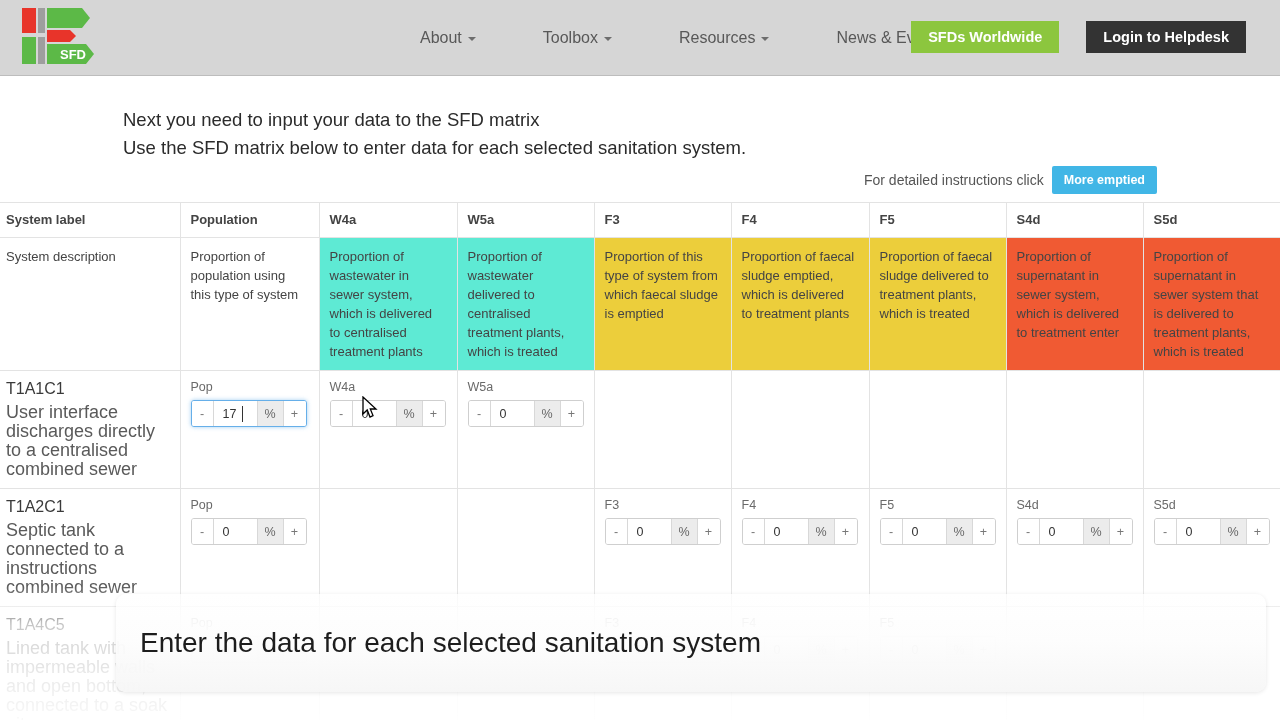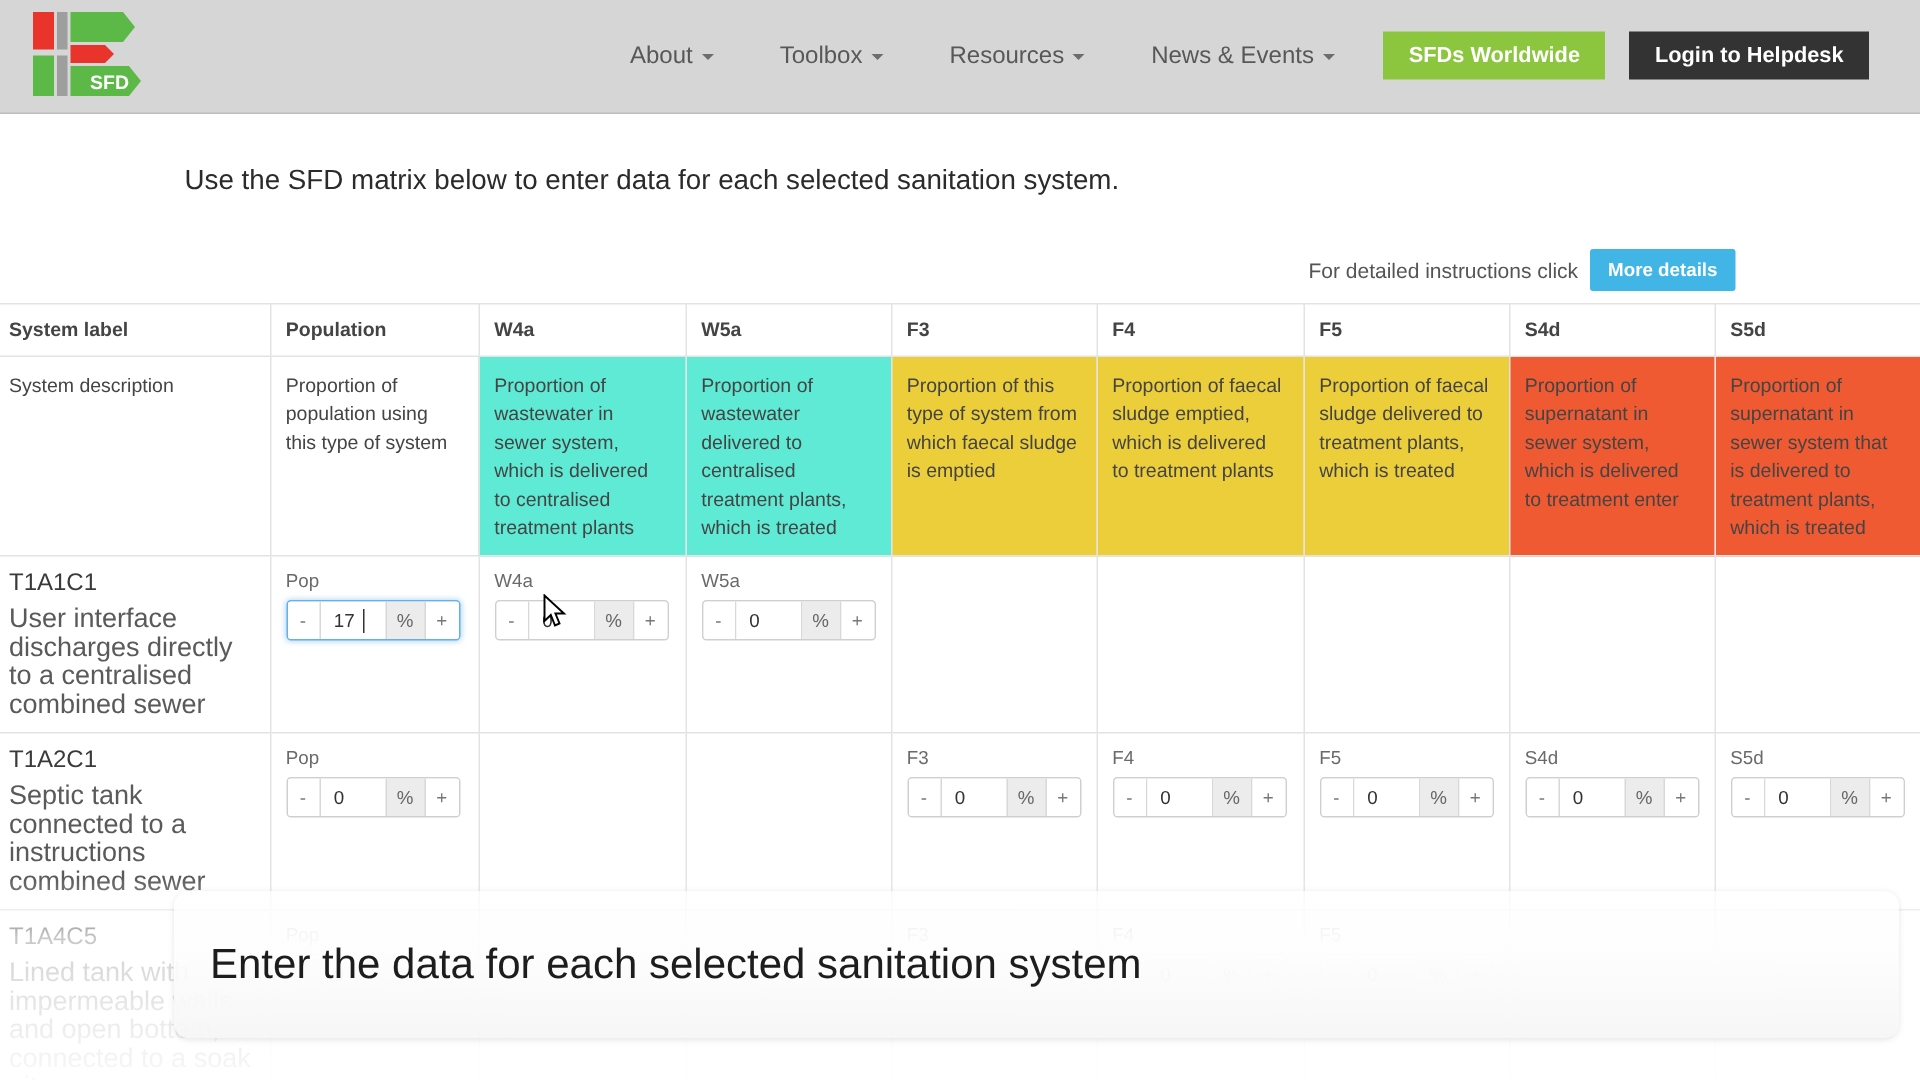--- a/index.html
+++ b/index.html
@@ -25,21 +25,21 @@
     position: absolute;
     left: 20px; top: 6px;
     width: 78px; height: 62px;
   }
   #nav {
     position: absolute;
     left: 420px; top: 0;
     height: 76px;
     display: flex;
     align-items: center;
-    gap: 44px;
+    gap: 67px;
   }
   .nav-item {
     font-size: 16px;
     color: #585858;
     white-space: nowrap;
     cursor: pointer;
     display: flex;
     align-items: baseline;
     gap: 6px;
   }
@@ -49,21 +49,21 @@
     border-left: 4px solid transparent;
     border-right: 4px solid transparent;
     border-top: 4px solid #6d6d6d;
     position: relative;
     top: -2px;
   }
   #header-buttons {
     position: absolute;
     right: 34px; top: 21px;
     display: flex;
-    gap: 16px;
+    gap: 27px;
   }
   .hdr-btn {
     height: 32px;
     display: flex;
     align-items: center;
     justify-content: center;
     padding: 0 17px;
     font-size: 14.5px;
     font-weight: bold;
     color: #ffffff;
@@ -285,26 +285,27 @@
     </div>
   </nav>
 
   <div id="header-buttons">
     <div class="hdr-btn" id="btn-worldwide">SFDs Worldwide</div>
     <div class="hdr-btn" id="btn-helpdesk">Login to Helpdesk</div>
   </div>
 </div>
 
 <div id="intro">
+  <div class="line">Next you need to input your data to the SFD matrix</div>
   <div class="line">Use the SFD matrix below to enter data for each selected sanitation system.</div>
 </div>
 
 <div id="details-hint">
   <span class="hint-text">For detailed instructions click</span>
-  <span id="more-details-btn">More details</span>
+  <span id="more-details-btn">More emptied</span>
 </div>
 
 <table id="matrix">
   <colgroup>
     <col style="width:180px">
       <col style="width:139px">
       <col style="width:138px">
     <col style="width:137px">
       <col style="width:137px">
       <col style="width:138px">

